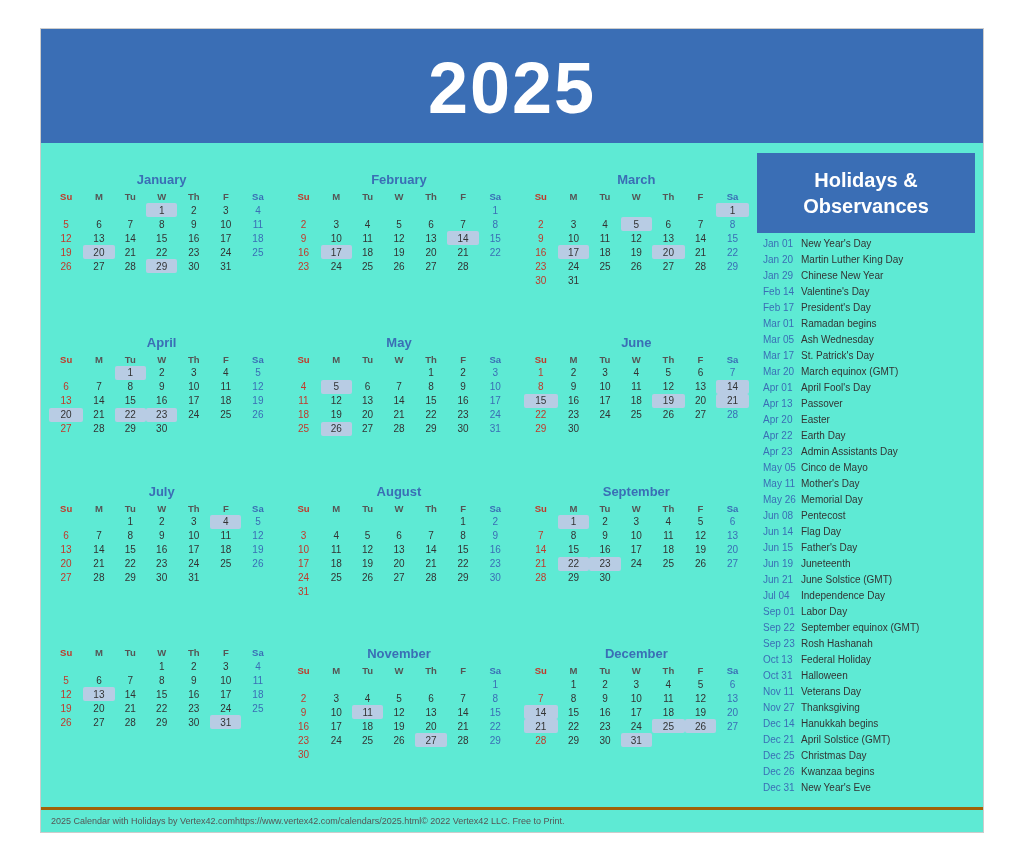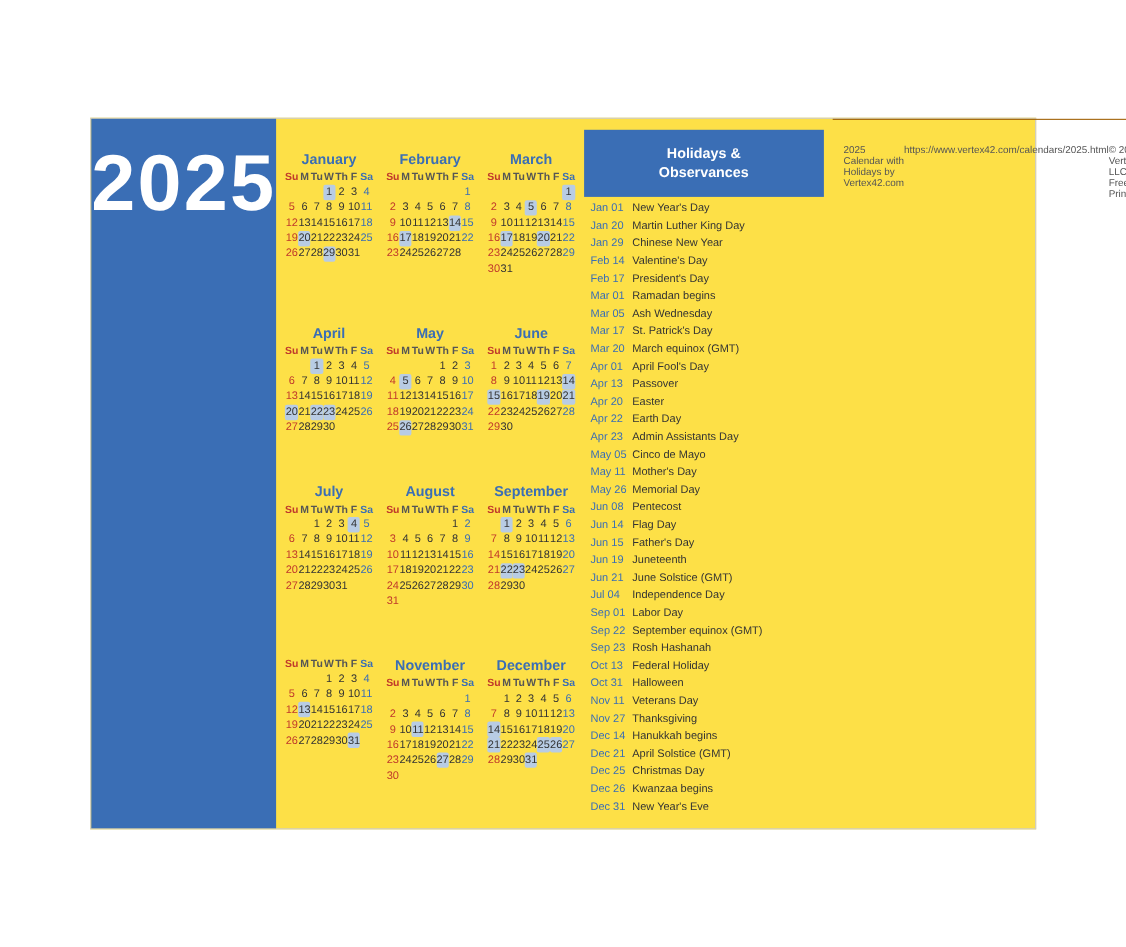--- a/index.html
+++ b/index.html
@@ -6,25 +6,25 @@
     body {
       font-family: Arial, sans-serif;
       background: #fff;
       display: flex;
       justify-content: center;
       align-items: center;
       min-height: 100vh;
       padding: 10px;
     }
     .page {
-      width: 860px;
-      background: #fde047;
+      width: 944px;
+      background: #5eead4;
       border: 1px solid #ccc;
       display: flex;
-      flex-direction: row;
+      flex-direction: column;
     }
     
     .header {
       background: #3a6eb5;
       color: #fff;
       text-align: center;
       font-size: 72px;
       font-weight: bold;
       padding: 18px 0 14px 0;
       letter-spacing: 2px;
@@ -86,21 +86,21 @@
     
     .sidebar {
       width: 218px;
       display: flex;
       flex-direction: column;
     }
     .sidebar-title {
       background: #3a6eb5;
       color: #fff;
       text-align: center;
-      font-size: 13px;
+      font-size: 20px;
       font-weight: bold;
       padding: 14px 10px;
       line-height: 1.3;
     }
     .holidays-list {
       padding: 4px 6px;
       flex: 1;
     }
     .holiday-item {
       display: flex;
@@ -116,25 +116,25 @@
       min-width: 38px;
       font-size: 10px;
     }
     .holiday-name {
       color: #333;
       font-size: 10px;
     }
     
     .footer {
       display: flex;
-      justify-content: flex-end;
+      justify-content: flex-start;
       font-size: 9px;
       color: #555;
-      padding: 22px 10px;
-      border-top: 1px solid #a16207;
+      padding: 6px 10px;
+      border-top: 3px solid #a16207;
     }
   </style>
 </head>
 <body>
 
 <div class="page">
 
   <div class="header">
     <span>2025</span>
   </div>

